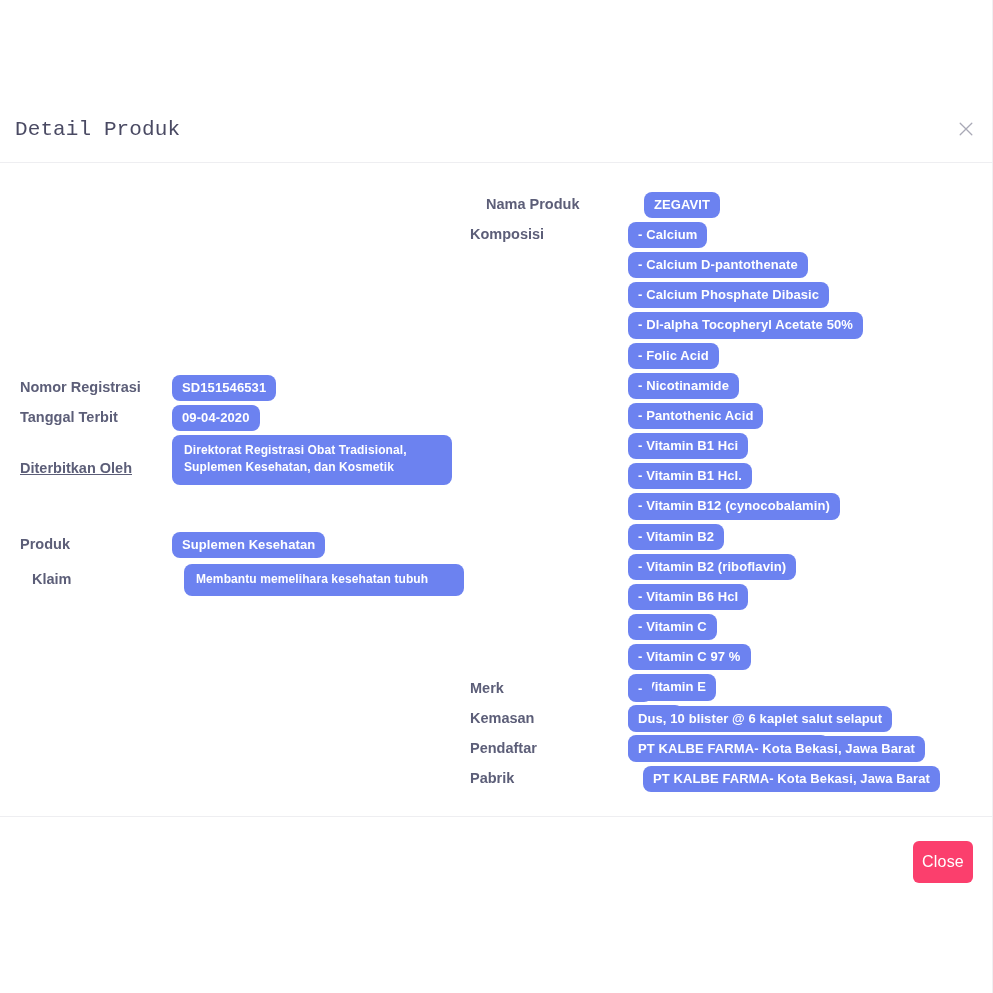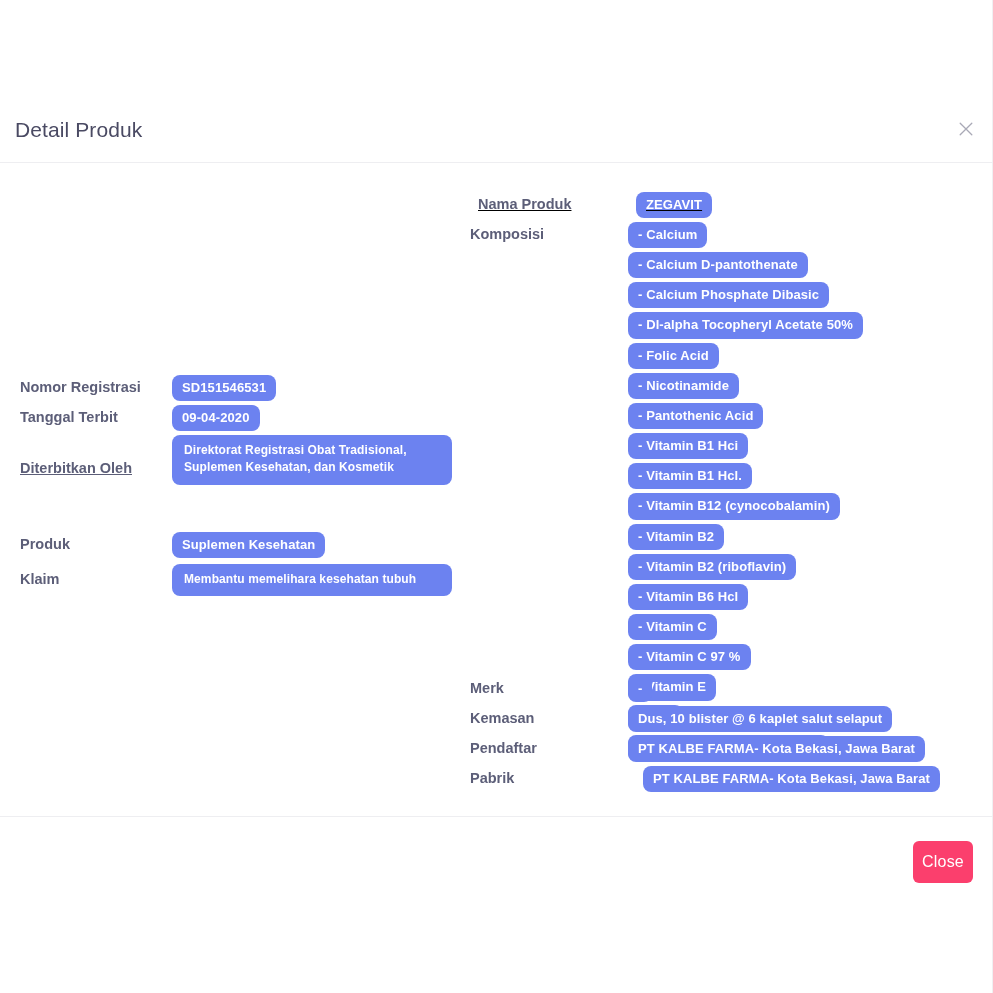--- a/index.html
+++ b/index.html
@@ -24,20 +24,21 @@
   .modal-header {
     position: absolute;
     left: 0;
     top: 96px;
     width: 993px;
     height: 67px;
     border-bottom: 1px solid #eeeef1;
     display: flex;
     align-items: center;
     padding: 0 14px 0 15px;
+    font-family: Liberation Mono, monospace;
   }
 
   .modal-title {
     font-size: 21px;
     font-weight: 400;
     color: #4a4a63;
     letter-spacing: 0.1px;
     line-height: 1;
   }
 
@@ -115,21 +116,21 @@
   
   #f-nomor       { left: 0; top: 211px; }
   #f-tanggal     { left: 0; top: 241px; }
   #f-diterbitkan { left: 0; top: 271px; }
   #f-produk      { left: 0; top: 368px; }
   #f-klaim       { left: 0; top: 400px; }
 
   .col-left .field-label { width: 152px; }
 
   
-  #f-nama      { left: 8px; top: 28px; text-decoration: underline; }
+  #f-nama      { left: 16px; top: 28px; }
   #f-komposisi { left: 0; top: 58px; }
   #f-merk      { left: 0; top: 512px; }
   #f-kemasan   { left: 0; top: 542px; }
   #f-pendaftar { left: 0; top: 572px; }
   #f-pabrik    { left: 0; top: 602px; gap: 15px; }
 
   .col-right .field-label { width: 158px; }
 
   
   .modal-footer {
@@ -200,21 +201,21 @@
       </div>
 
       <div class="field" id="f-produk">
         <div class="field-label">Produk</div>
         <div class="field-values">
           <span class="badge">Suplemen Kesehatan</span>
         </div>
       </div>
 
       <div class="field" id="f-klaim">
-        <div class="field-label" style="padding-top:6px;">Klaim</div>
+        <div class="field-label" style="padding-top:6px;margin-left:12px;">Klaim</div>
         <div class="field-values">
           <span class="badge wrap">Membantu memelihara kesehatan tubuh</span>
         </div>
       </div>
 
     </div>
 
     <div class="col col-right">
 
       <div class="field" id="f-nama">

